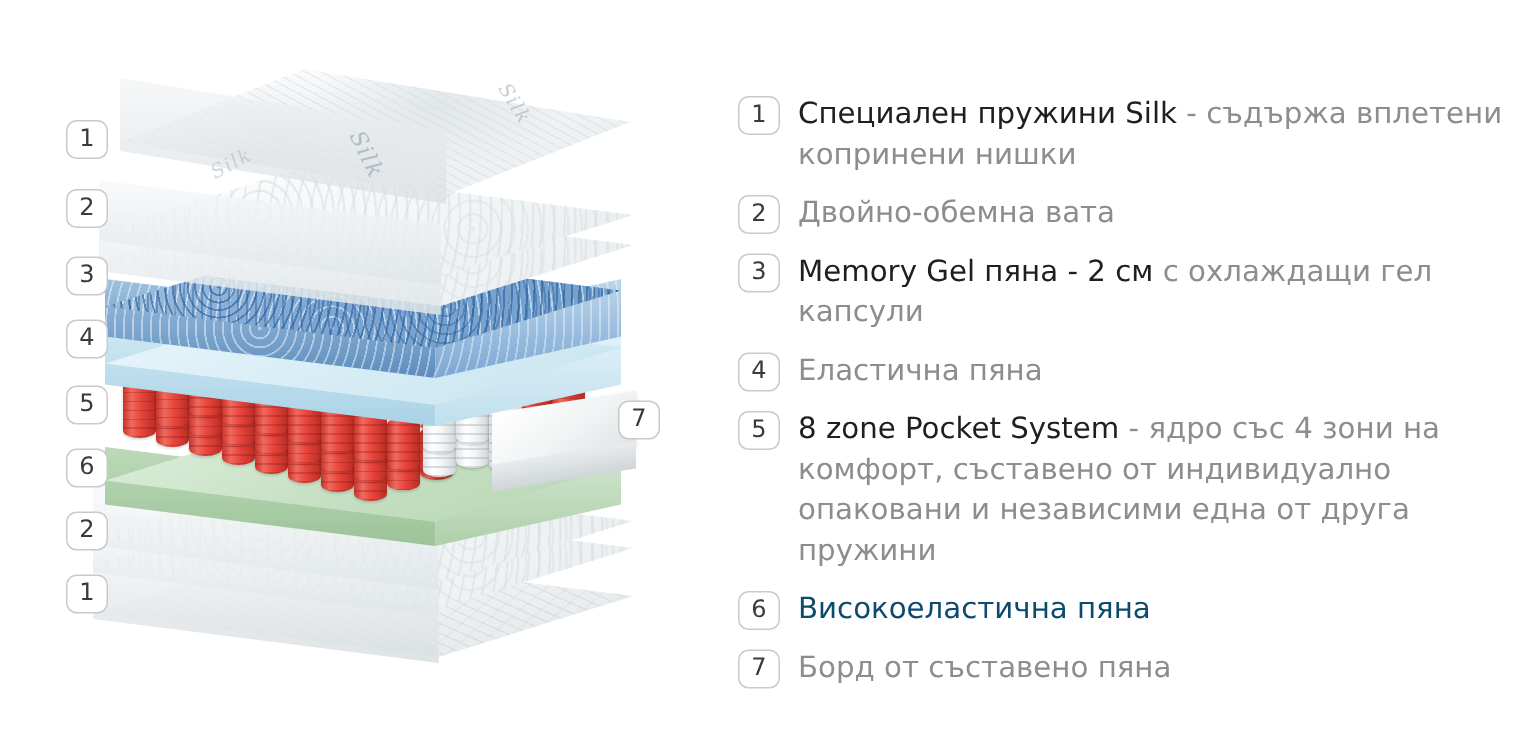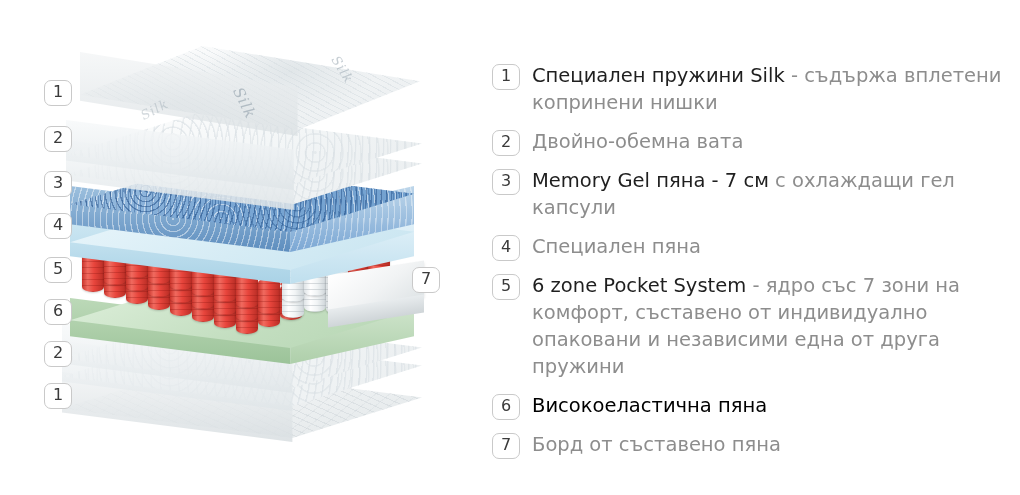--- a/index.html
+++ b/index.html
@@ -137,21 +137,21 @@
   .row{position:relative;margin-bottom:12px;padding-left:40px;}
   .row .badge-l{
     position:absolute;left:0;top:2px;width:26px;height:24px;
     border:1.4px solid #c9c9c9;border-radius:7px;background:#fff;
     color:#3a3a3a;font-size:16px;line-height:22px;text-align:center;
   }
   .txt{
     font-size:19.5px;line-height:27px;color:#8d8d8d;
     font-family:"DejaVu Sans","Liberation Sans",sans-serif;
   }
-  .txt .hl{color:#000000;}
+  .txt .hl{color:#0c4a6e;}
   .txt .hl2{color:#1f1f1f;}
 </style>
 </head>
 <body>
 
 <div class="stage">
 
   <div class="diagram">
 
     <div class="layers">
@@ -275,31 +275,31 @@
       <div class="txt"><span class="hl2">Специален пружини Silk</span><span> - съдържа вплетени копринени нишки</span></div>
     </div>
 
     <div class="row">
       <div class="badge-l">2</div>
       <div class="txt"><span>Двойно-обемна вата</span></div>
     </div>
 
     <div class="row">
       <div class="badge-l">3</div>
-      <div class="txt"><span class="hl2">Memory Gel пяна - 7 см</span><span> с охлаждащи гел капсули</span></div>
+      <div class="txt"><span class="hl2">Memory Gel пяна - 2 см</span><span> с охлаждащи гел капсули</span></div>
     </div>
 
     <div class="row">
       <div class="badge-l">4</div>
-      <div class="txt"><span>Специален пяна</span></div>
+      <div class="txt"><span>Еластична пяна</span></div>
     </div>
 
     <div class="row">
       <div class="badge-l">5</div>
-      <div class="txt"><span class="hl2">6 zone Pocket System</span><span> - ядро със 7 зони на комфорт, съставено от индивидуално опаковани и независими една от друга пружини</span></div>
+      <div class="txt"><span class="hl2">8 zone Pocket System</span><span> - ядро със 4 зони на комфорт, съставено от индивидуално опаковани и независими една от друга пружини</span></div>
     </div>
 
     <div class="row">
       <div class="badge-l">6</div>
       <div class="txt"><span class="hl">Високоеластична пяна</span></div>
     </div>
 
     <div class="row">
       <div class="badge-l">7</div>
       <div class="txt"><span>Борд от съставено пяна</span></div>

